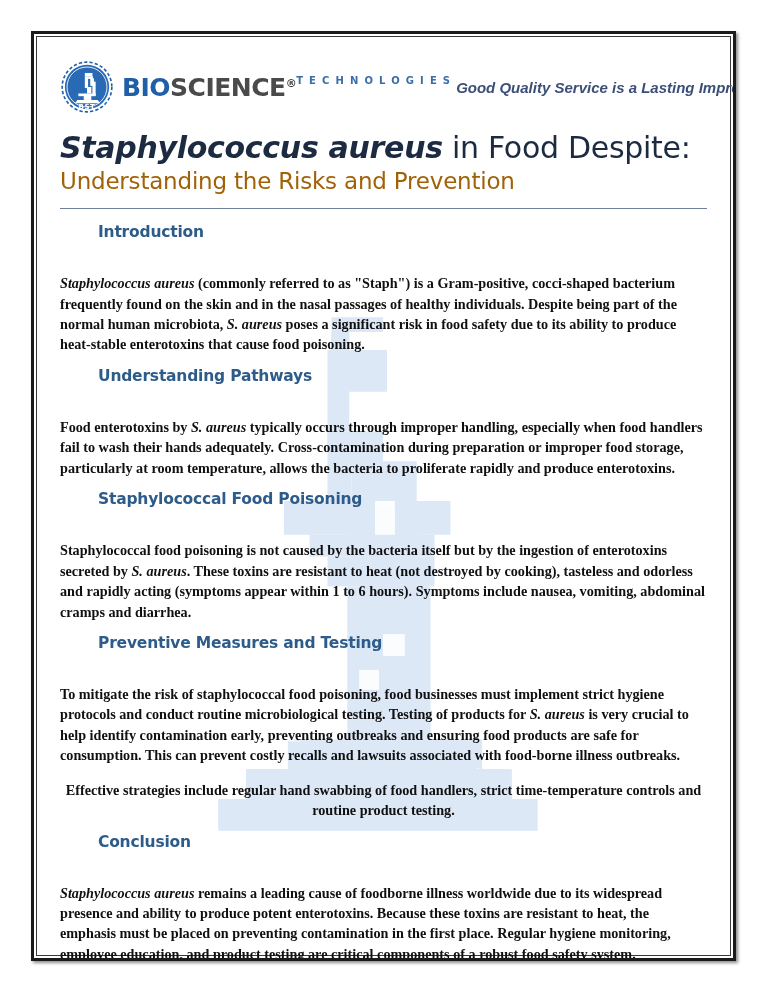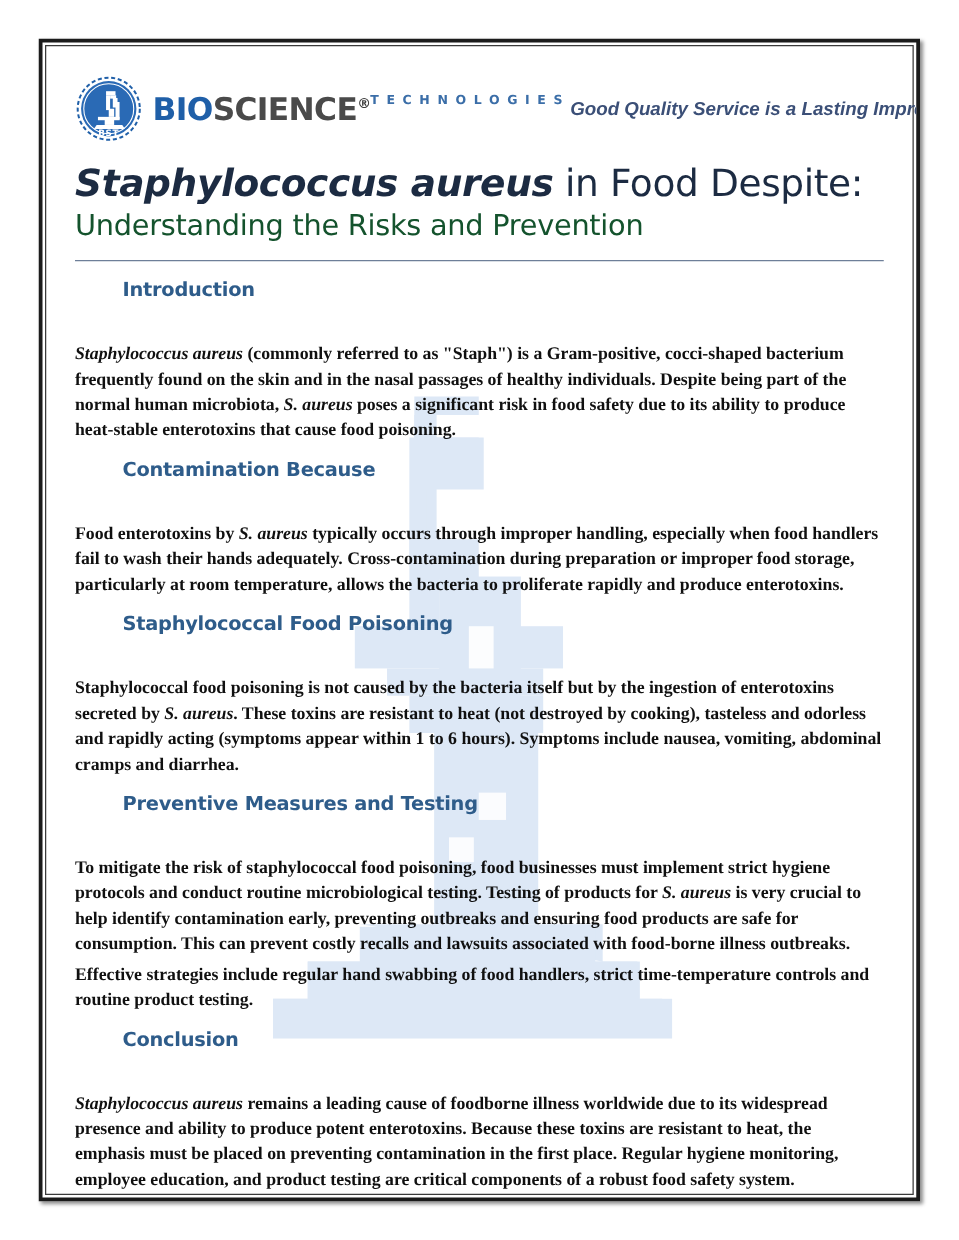--- a/index.html
+++ b/index.html
@@ -107,21 +107,21 @@
     font-weight: 400;
     color: #1c2b42;
     line-height: 1.18;
     letter-spacing: -0.3px;
   }
   .doc-title .sp-italic { font-style: italic; font-weight: 600; }
   .doc-subtitle {
     font-family: "DejaVu Sans", sans-serif;
     font-size: 23px;
     font-weight: 400;
-    color: #14532d;
+    color: #a16207;
     line-height: 1.25;
     margin-top: 2px;
     letter-spacing: -0.2px;
   }
   .title-rule {
     height: 1px;
     background: #6e7f99;
     margin: 12px 0 14px 0;
   }
 
@@ -138,21 +138,21 @@
   }
   .section-body p {
     font-family: "Liberation Serif", serif;
     font-size: 14.2px;
     font-weight: 600;
     color: #101010;
     line-height: 1.44;
     text-align: left;
     margin-top: 32px;
   }
-  .section-body p + p { margin-top: 4px; }
+  .section-body p + p { margin-top: 14px; text-align: center; }
   .it { font-style: italic; }
 </style>
 </head>
 <body>
 
 <div id="page-frame">
   <div id="page-inner-rule"></div>
 
   <svg id="watermark" viewBox="0 0 705 930" preserveAspectRatio="none" aria-hidden="true">
     <g fill="#dde8f6">
@@ -224,21 +224,21 @@
     <div class="title-rule"></div>
 
     <div id="sections">
         <div class="section">
           <div class="section-heading">Introduction</div>
           <div class="section-body">
             <p><span class="it">Staphylococcus aureus</span><span> (commonly referred to as "Staph") is a Gram-positive, cocci-shaped bacterium frequently found on the skin and in the nasal passages of healthy individuals. Despite being part of the normal human microbiota, </span><span class="it">S. aureus</span><span> poses a significant risk in food safety due to its ability to produce heat-stable enterotoxins that cause food poisoning.</span></p>
           </div>
         </div>
         <div class="section">
-          <div class="section-heading">Contamination Because</div>
+          <div class="section-heading">Understanding Pathways</div>
           <div class="section-body">
             <p><span>Food enterotoxins by </span><span class="it">S. aureus</span><span> typically occurs through improper handling, especially when food handlers fail to wash their hands adequately. Cross-contamination during preparation or improper food storage, particularly at room temperature, allows the bacteria to proliferate rapidly and produce enterotoxins.</span></p>
           </div>
         </div>
         <div class="section">
           <div class="section-heading">Staphylococcal Food Poisoning</div>
           <div class="section-body">
             <p><span>Staphylococcal food poisoning is not caused by the bacteria itself but by the ingestion of enterotoxins secreted by </span><span class="it">S. aureus</span><span>. These toxins are resistant to heat (not destroyed by cooking), tasteless and odorless and rapidly acting (symptoms appear within 1 to 6 hours). Symptoms include nausea, vomiting, abdominal cramps and diarrhea.</span></p>
           </div>
         </div>

